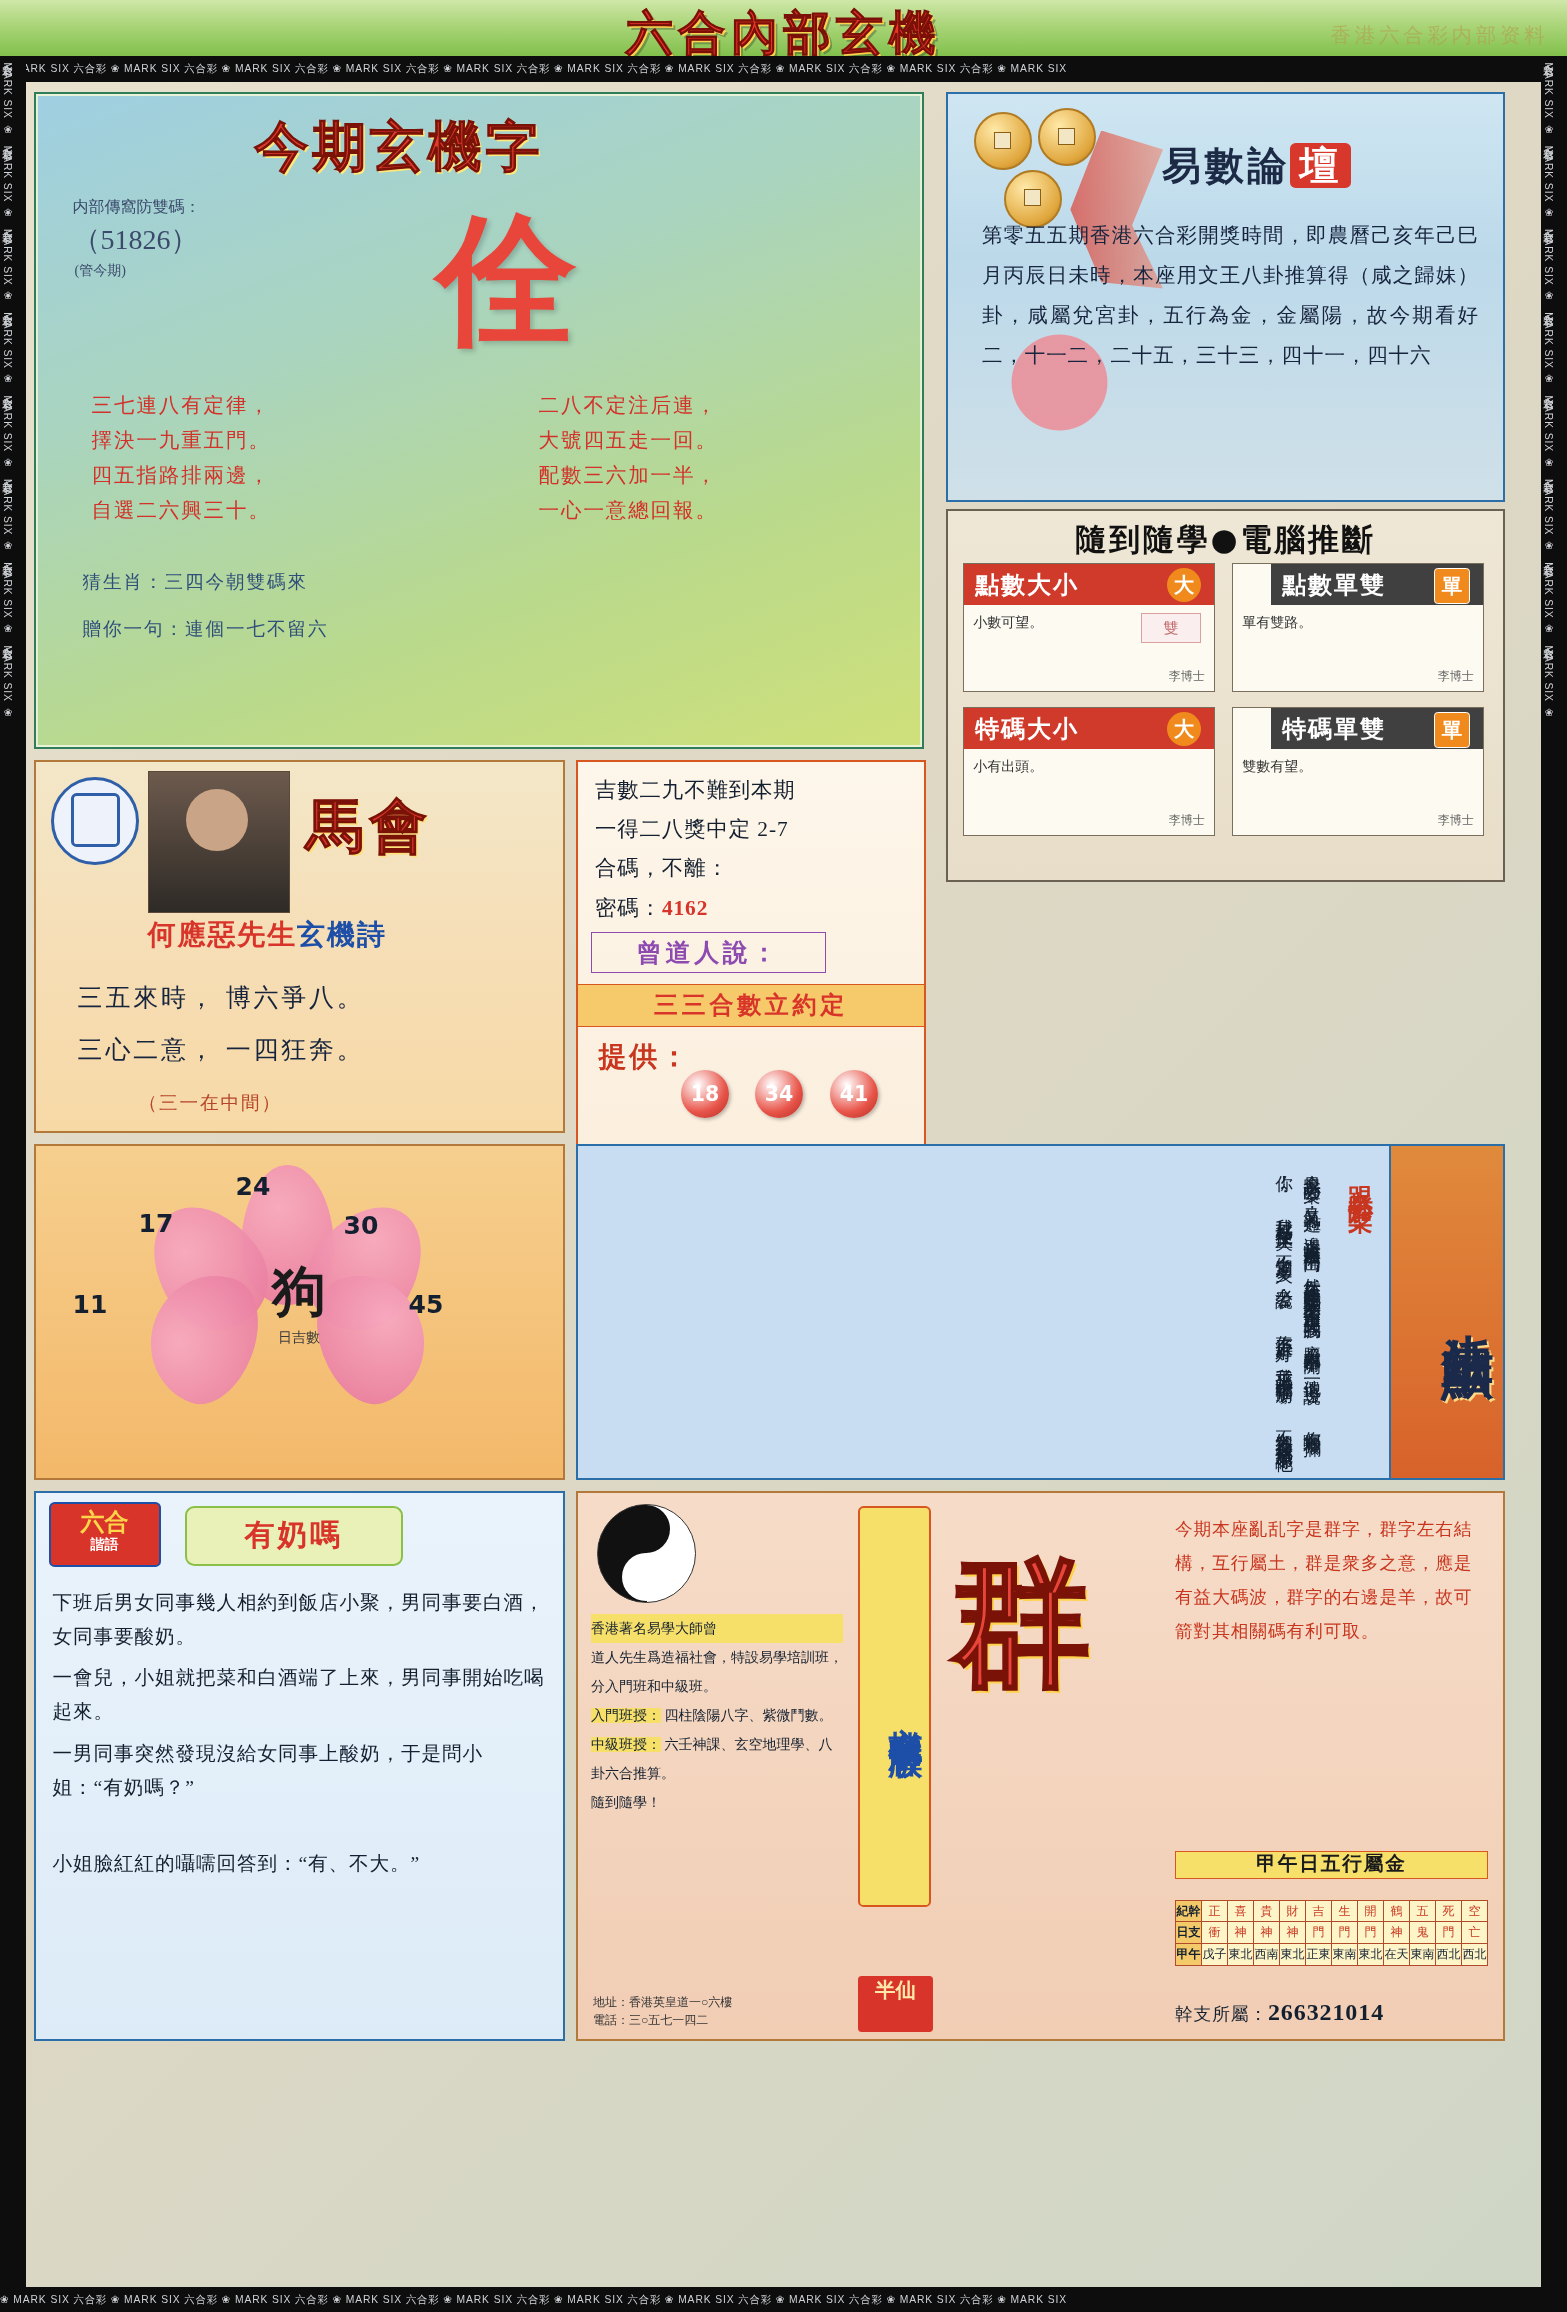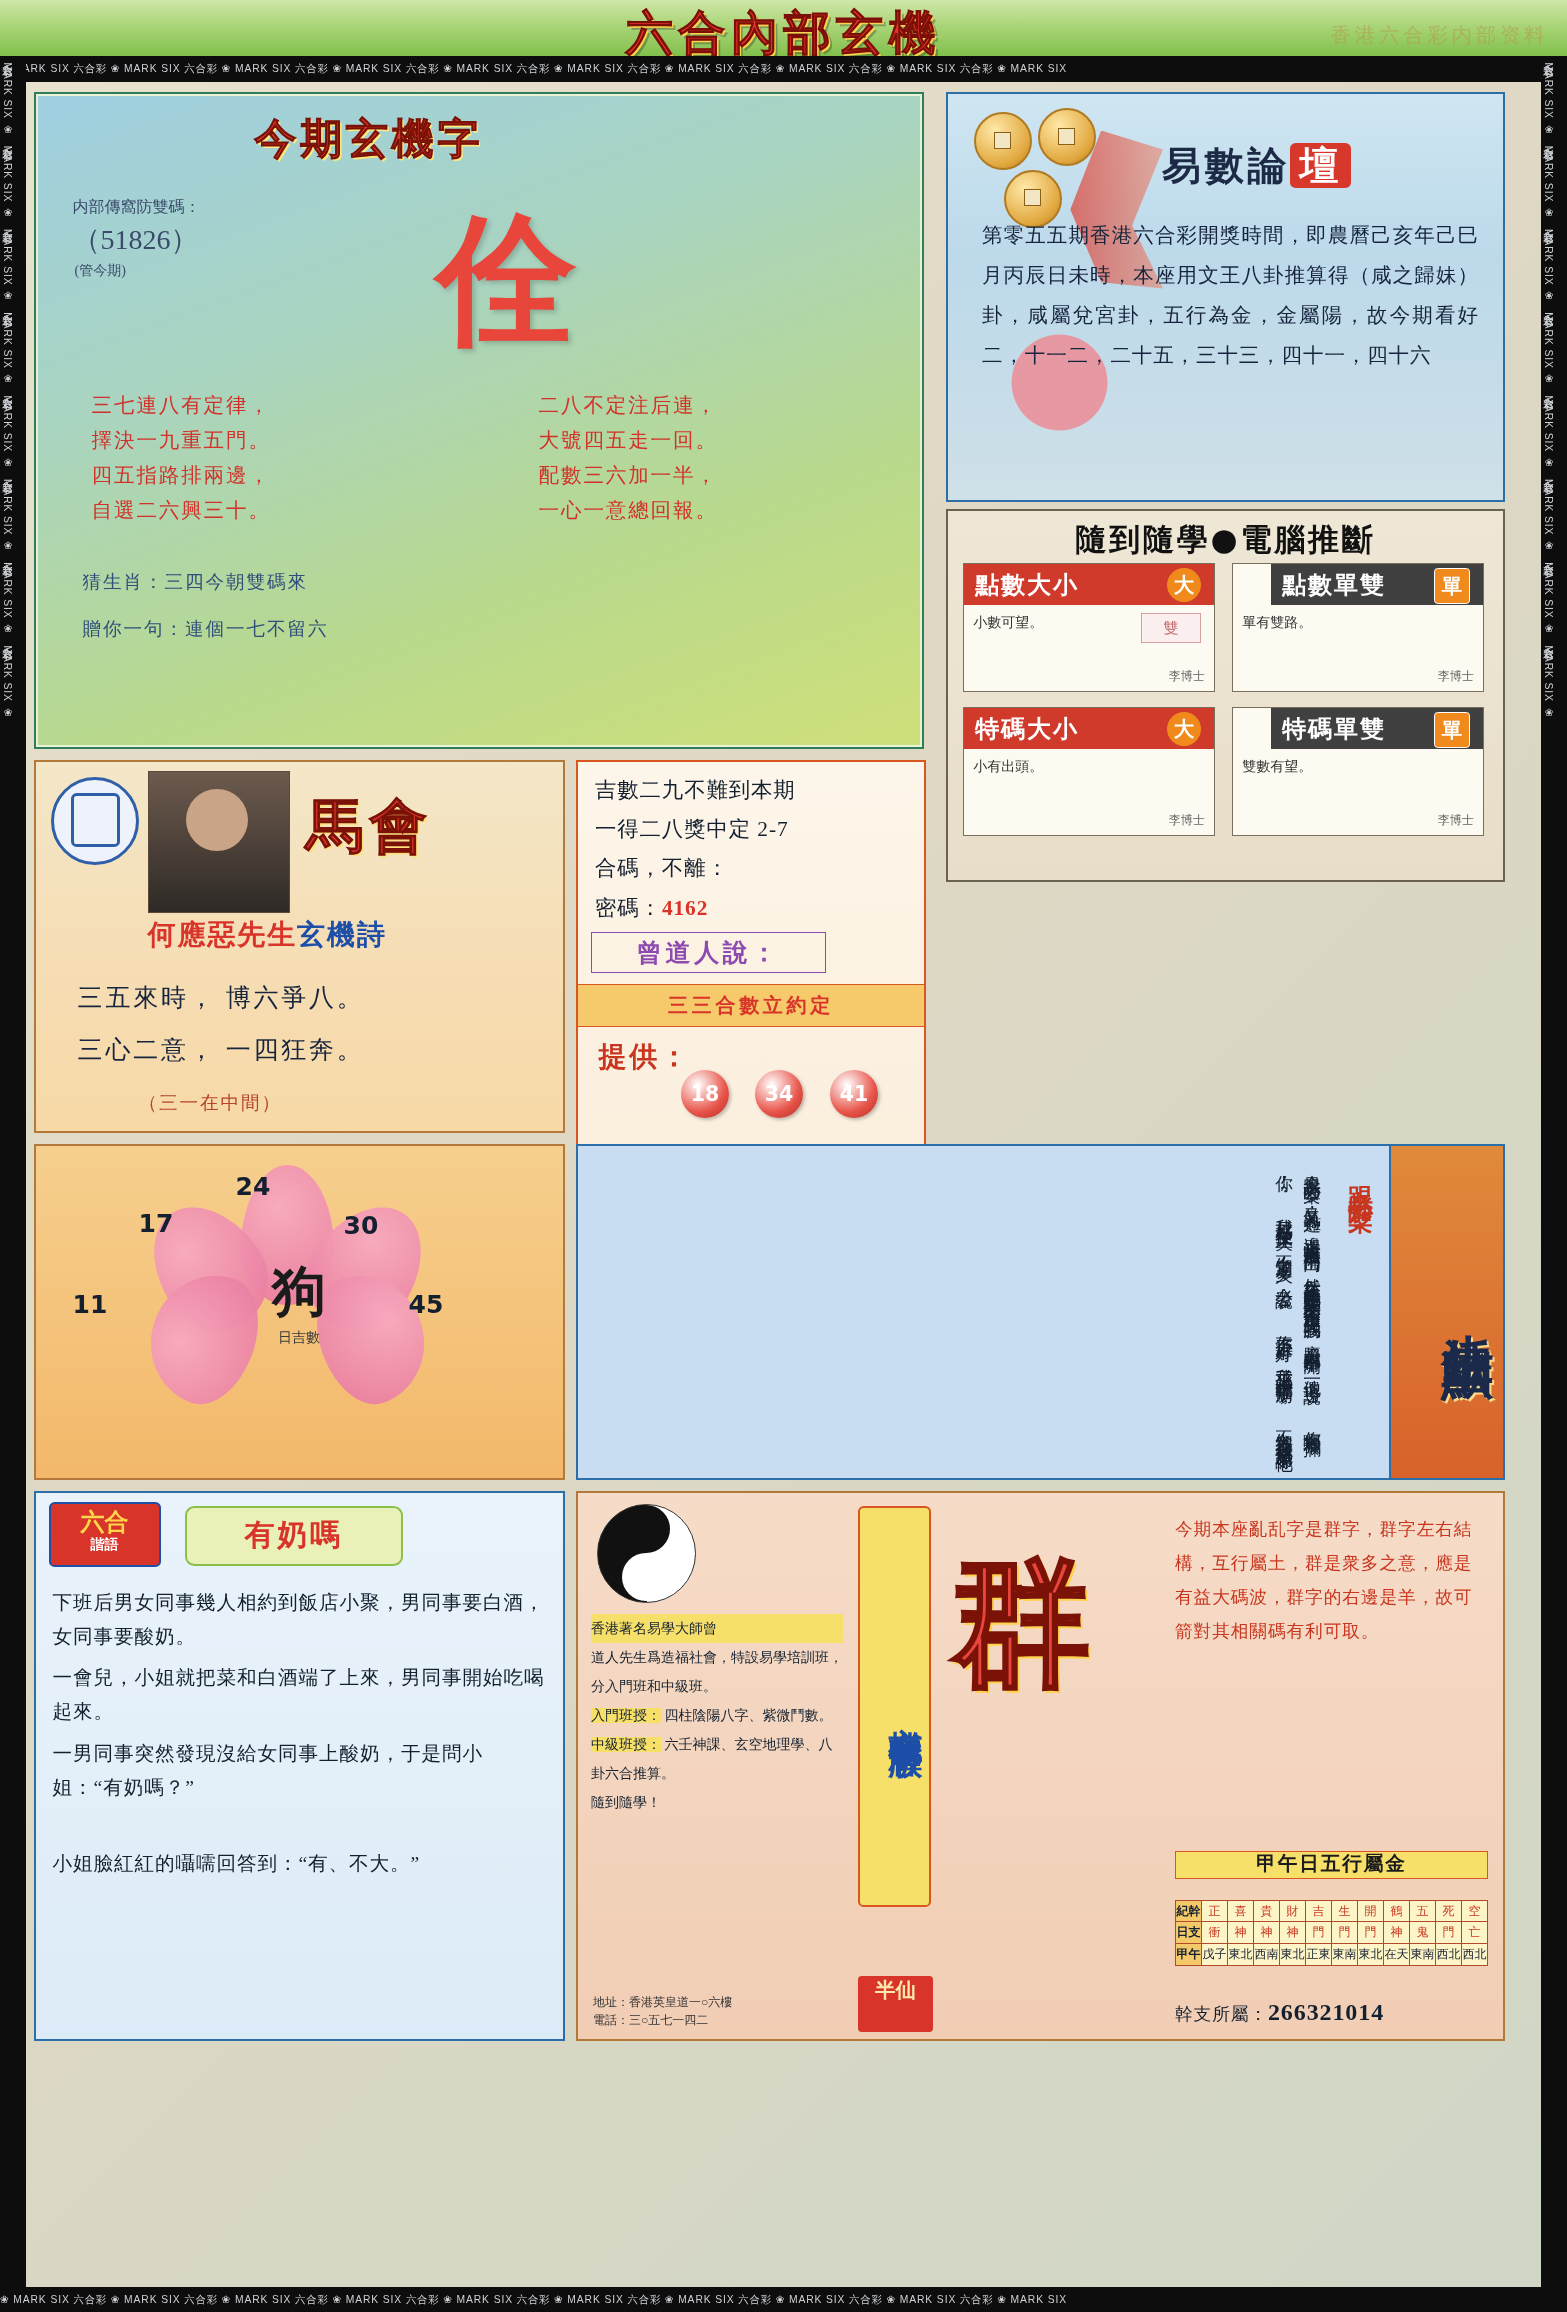--- a/index.html
+++ b/index.html
@@ -66,21 +66,21 @@
 
   
   .pA{
     left:5.6px;top:7.5px;width:890px;height:657px;
     background:linear-gradient(160deg,#9fcfe2 0%,#a9d4c0 35%,#b9d98b 70%,#cfe07a 100%);
     border:2.8px solid #2f7d5a;
     box-shadow:inset 0 0 0 1.9px #e8f3d8;
   }
   .pA .bigtitle{
     position:absolute;left:219px;top:17px;
-    font-size:42px;font-weight:bold;color:#e03b2f;
+    font-size:54px;font-weight:bold;color:#e03b2f;
     -webkit-text-stroke:0.9px #7a1208;
     text-shadow:1.9px 1.9px 0 #ffe97a;
     font-family:Liberation Sans, sans-serif;
     letter-spacing:3.7px;
   }
   .pA .code-label{position:absolute;left:37px;top:103px;font-size:16px;color:#3b4a6b;}
   .pA .code-num{position:absolute;left:37px;top:127px;font-size:28px;color:#3b4a6b;}
   .pA .code-sub{position:absolute;left:39px;top:168px;font-size:14px;color:#3b4a6b;}
   .pA .hanzi{
     position:absolute;left:401px;top:93px;
@@ -232,21 +232,21 @@
   .pE .l4 b{color:#d8342a;}
   .pE .stamp{
     position:absolute;left:13px;top:170px;width:233px;height:39px;
     border:1.9px solid #7a2ea8;color:#7a2ea8;font-size:25px;font-weight:bold;
     line-height:39px;text-align:center;letter-spacing:3.7px;opacity:.85;
     font-family:"DejaVu Sans", sans-serif;
   }
   .pE .banner{
     position:absolute;left:0;right:0;top:222px;height:41px;
     background:#f6c96a;border-top:1.9px solid #d8561f;border-bottom:1.9px solid #d8561f;
-    text-align:center;line-height:41px;font-size:20px;color:#d8342a;font-weight:bold;
+    text-align:center;line-height:41px;font-size:24px;color:#d8342a;font-weight:bold;
     letter-spacing:3.7px;font-family:"DejaVu Sans", sans-serif;
   }
   .pE .provide{
     position:absolute;left:20.5px;top:276px;font-size:28px;color:#c8361f;font-weight:bold;
     letter-spacing:2.8px;font-family:"DejaVu Sans", sans-serif;
   }
   .ball{
     position:absolute;width:48px;height:48px;border-radius:50%;
     background:radial-gradient(circle at 35% 30%,#ffffff,#e8554a 60%,#b32a20);
     color:#fff;font-size:20.5px;font-weight:bold;text-align:center;line-height:48px;

